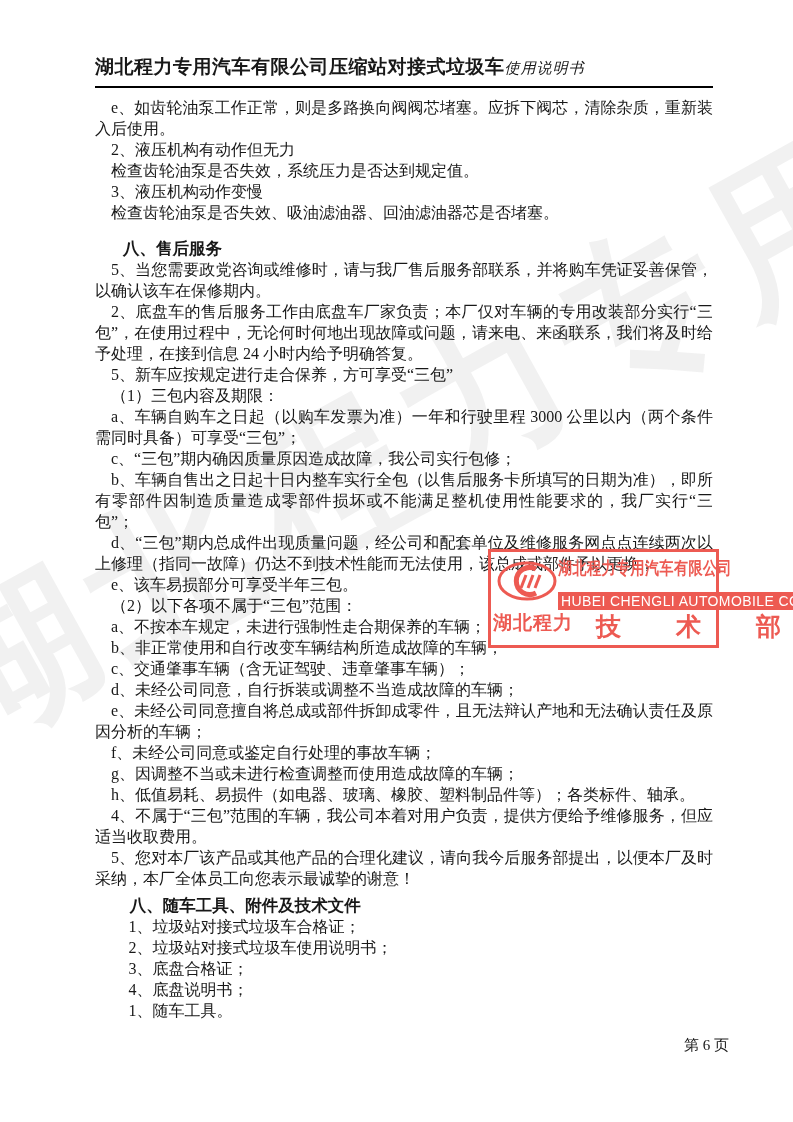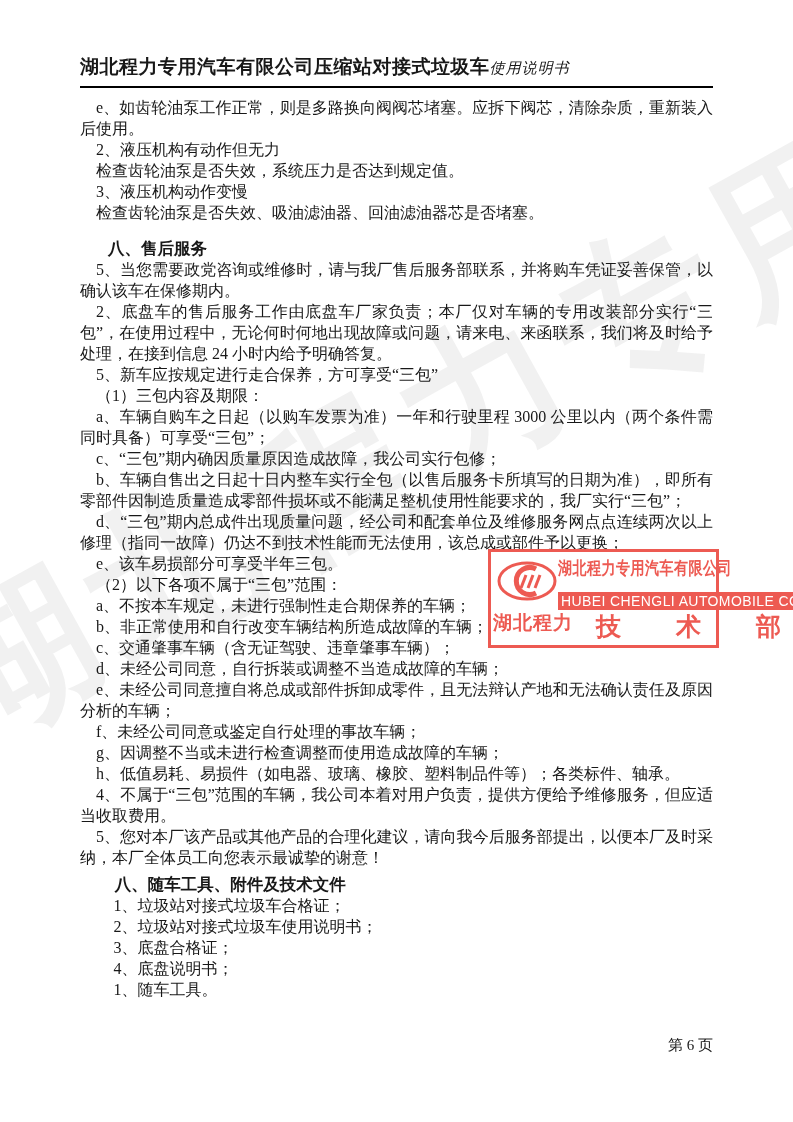--- a/index.html
+++ b/index.html
@@ -5,20 +5,21 @@
   * { margin:0; padding:0; box-sizing:border-box; }
   html,body { background:#ffffff; }
   .page {
     position:relative;
     width:793px; height:1122px;
     margin:0 auto;
     background:#ffffff;
     overflow:hidden;
     font-family:"Liberation Serif","DejaVu Serif",serif;
     color:#181818;
+    padding-left:15px;
   }
   
   .header {
     margin:0 80px;
     padding-top:54px;
     padding-bottom:6px;
     border-bottom:2px solid #000;
   }
   .header .title-main {
     font-size:19px; font-weight:600; letter-spacing:0.5px;
@@ -89,21 +90,21 @@
     font-size:19px; font-weight:bold; letter-spacing:1px;
     vertical-align:6px;
   }
   .stamp .dept {
     font-size:25px; font-weight:bold; letter-spacing:24px;
     margin-left:23px;
   }
   
   .footer {
     position:absolute;
-    right:80px; top:1036px;
+    right:64px; top:1036px;
     font-size:15px;
   }
 </style>
 </head>
 <body>
 
 <div class="page">
 
   <div class="header">
     <span class="title-main">湖北程力专用汽车有限公司压缩站对接式垃圾车</span><span class="title-suffix">使用说明书</span>

